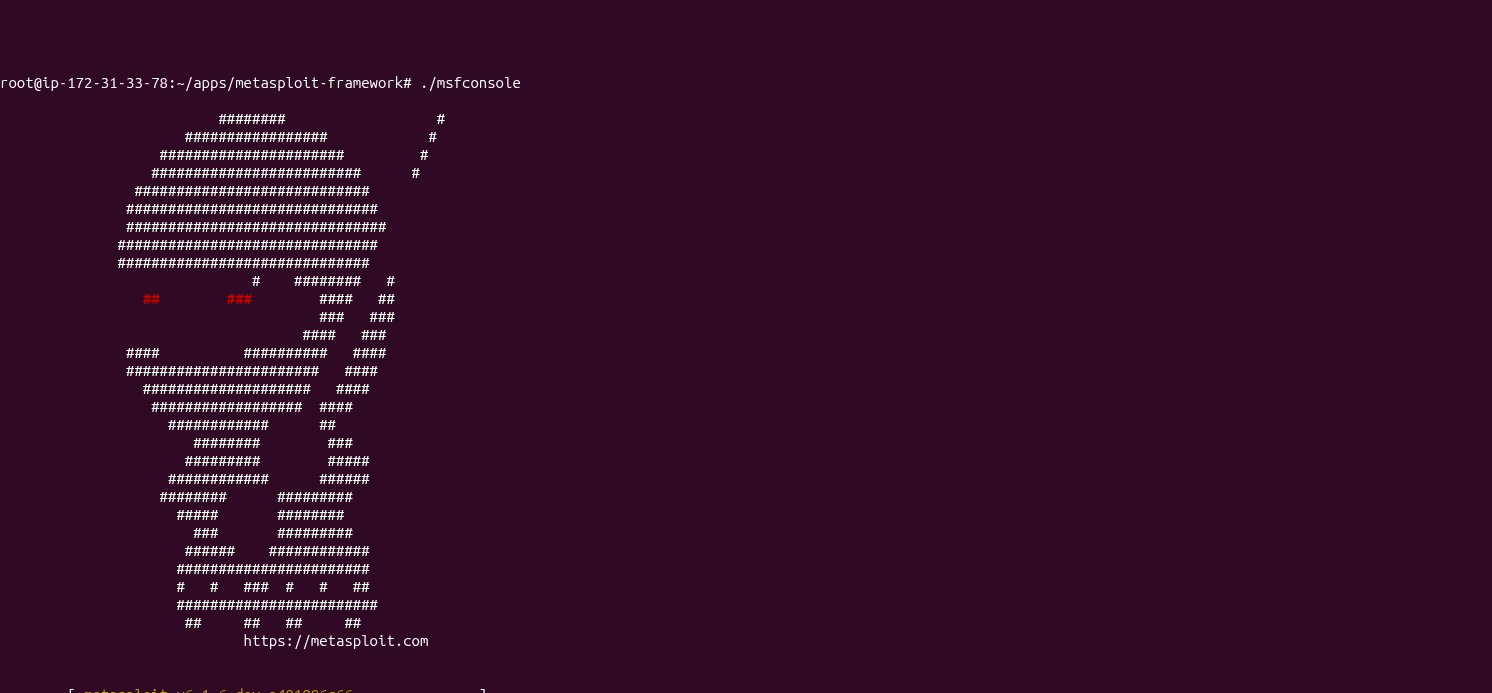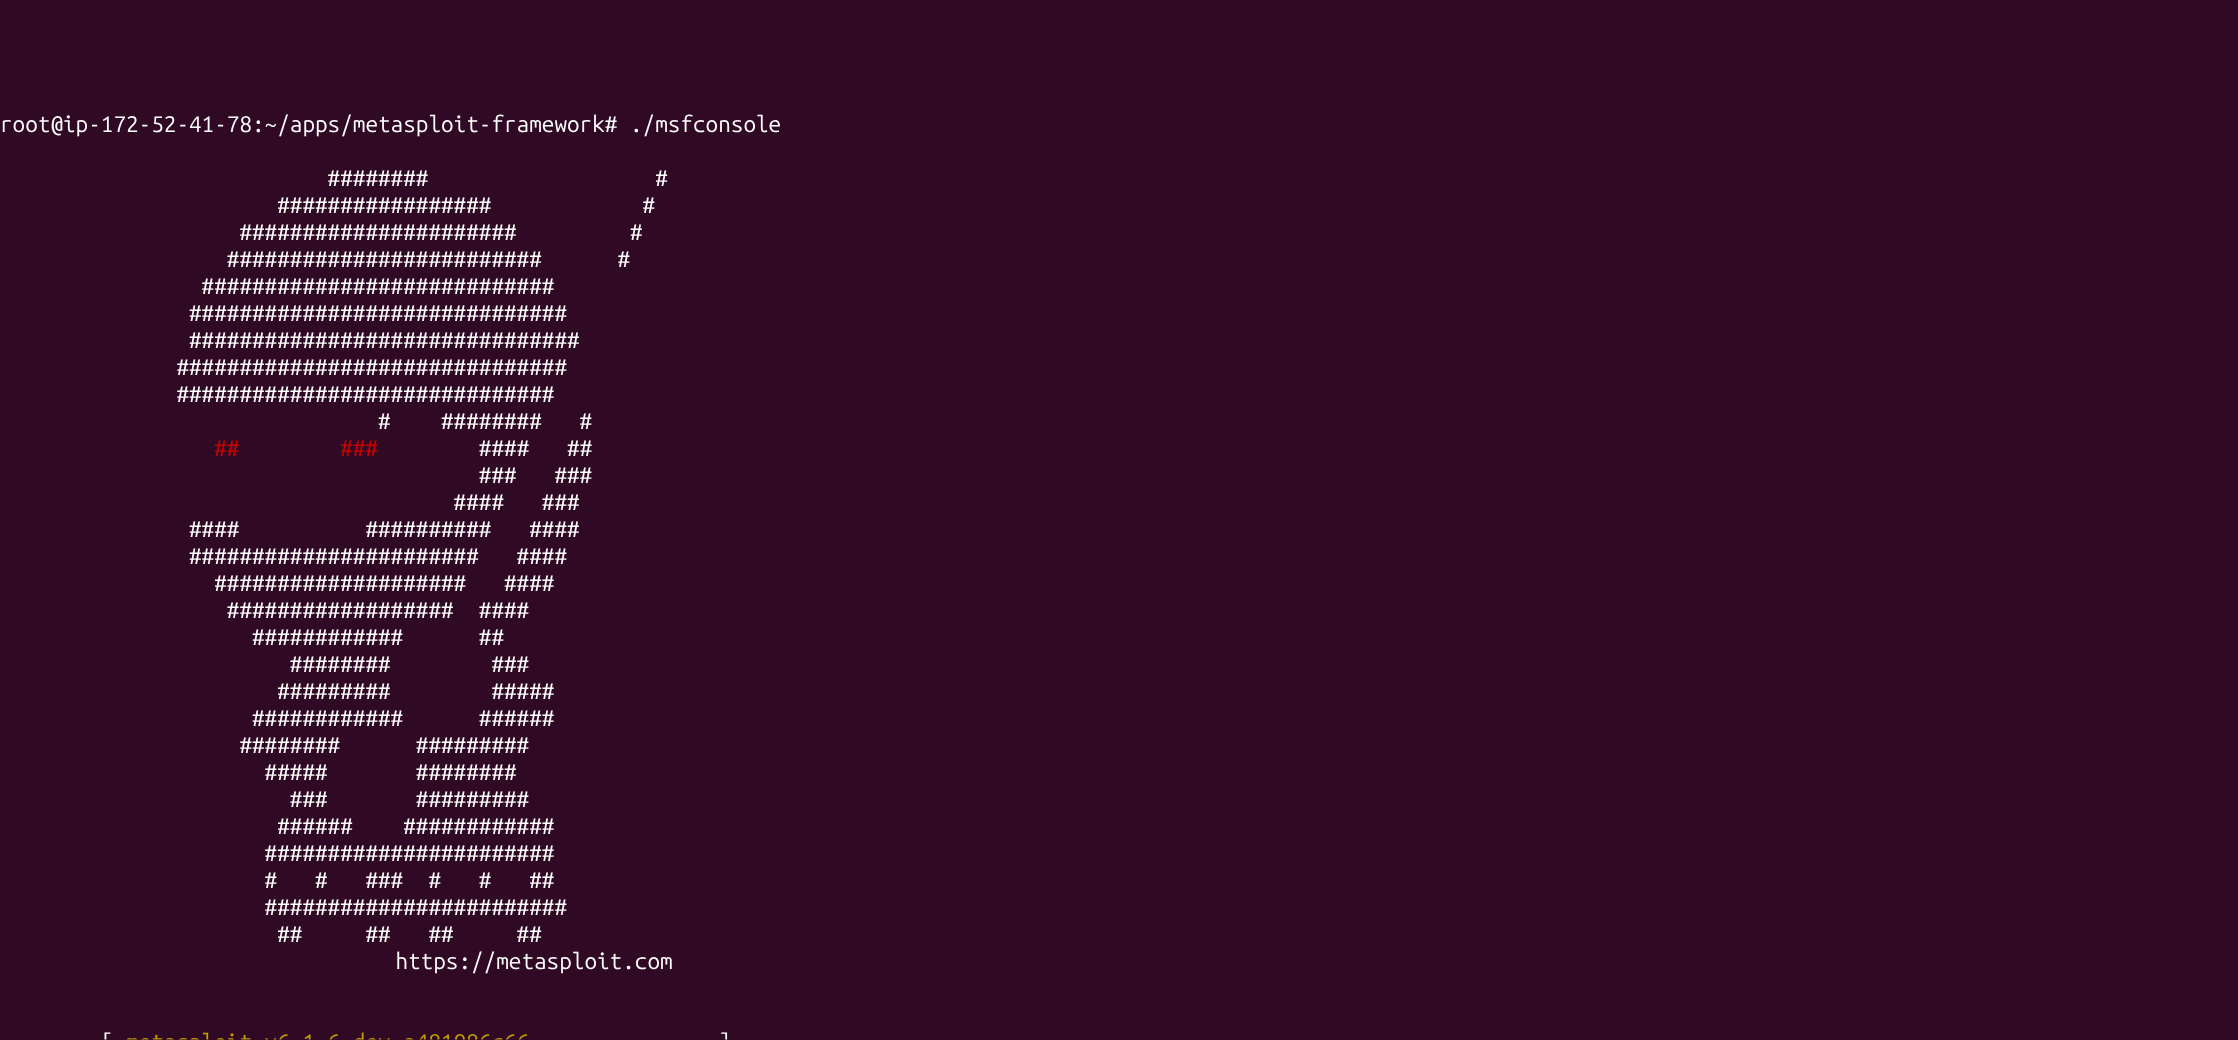--- a/index.html
+++ b/index.html
@@ -23,35 +23,34 @@
       color: #ffffff;
     }
     .ascii-art {
       color: #ffffff;
     }
     .eyes {
       color: #cc0000;
     }
     .url {
       color: #ffffff;
-      padding-left: 20px;
     }
     .version-line {
       color: #ffffff;
     }
     .version-text {
       color: #c4a000;
     }
   </style>
 </head>
 <body>
 
 
 
-<div class="terminal"><span class="prompt-line">root@ip-172-52-41-78:~/apps/metasploit-framework# ./msfconsole</span>
+<div class="terminal"><span class="prompt-line">root@ip-172-31-33-78:~/apps/metasploit-framework# ./msfconsole</span>
 <span></span>
 <span class="ascii-art">                          ########                  #</span>
 <span class="ascii-art">                      #################            #</span>
 <span class="ascii-art">                   ######################         #</span>
 <span class="ascii-art">                  #########################      #</span>
 <span class="ascii-art">                ############################</span>
 <span class="ascii-art">               ##############################</span>
 <span class="ascii-art">               ###############################</span>
 <span class="ascii-art">              ###############################</span>
 <span class="ascii-art">              ##############################</span>

